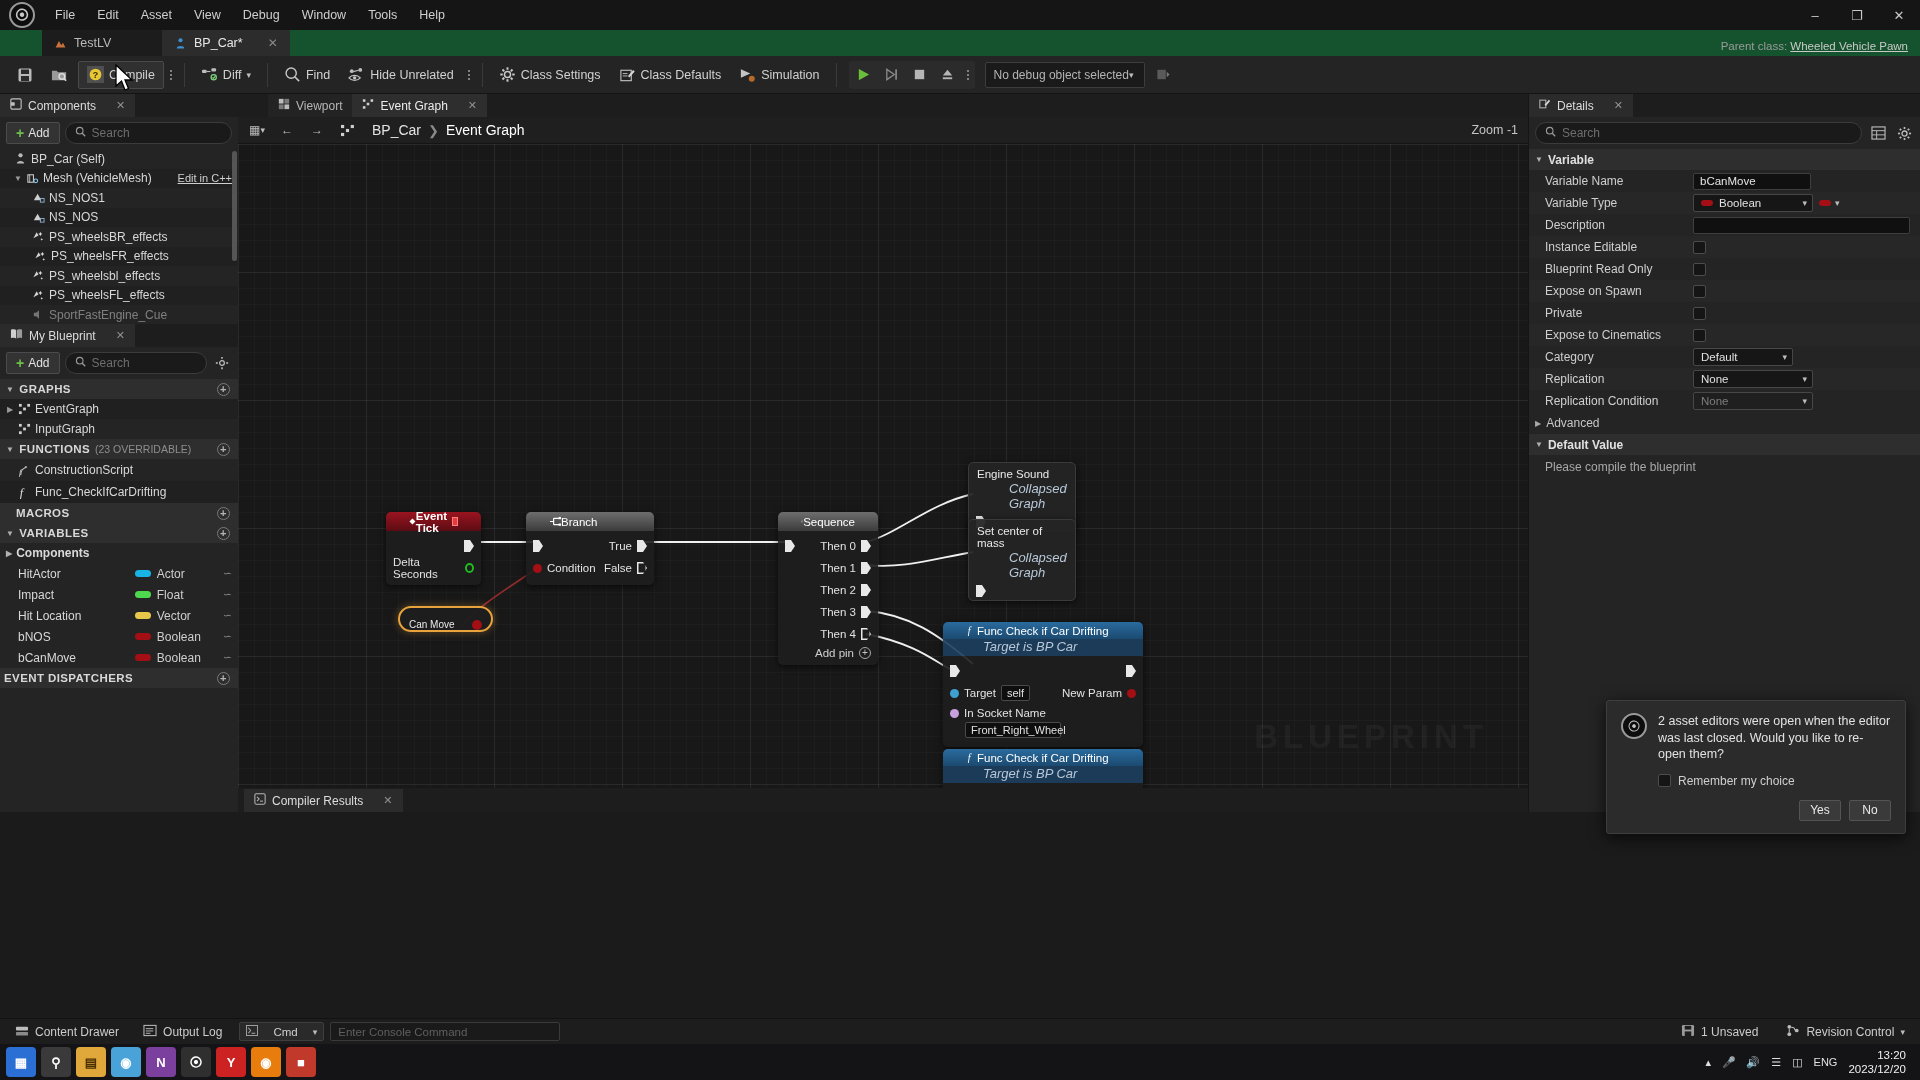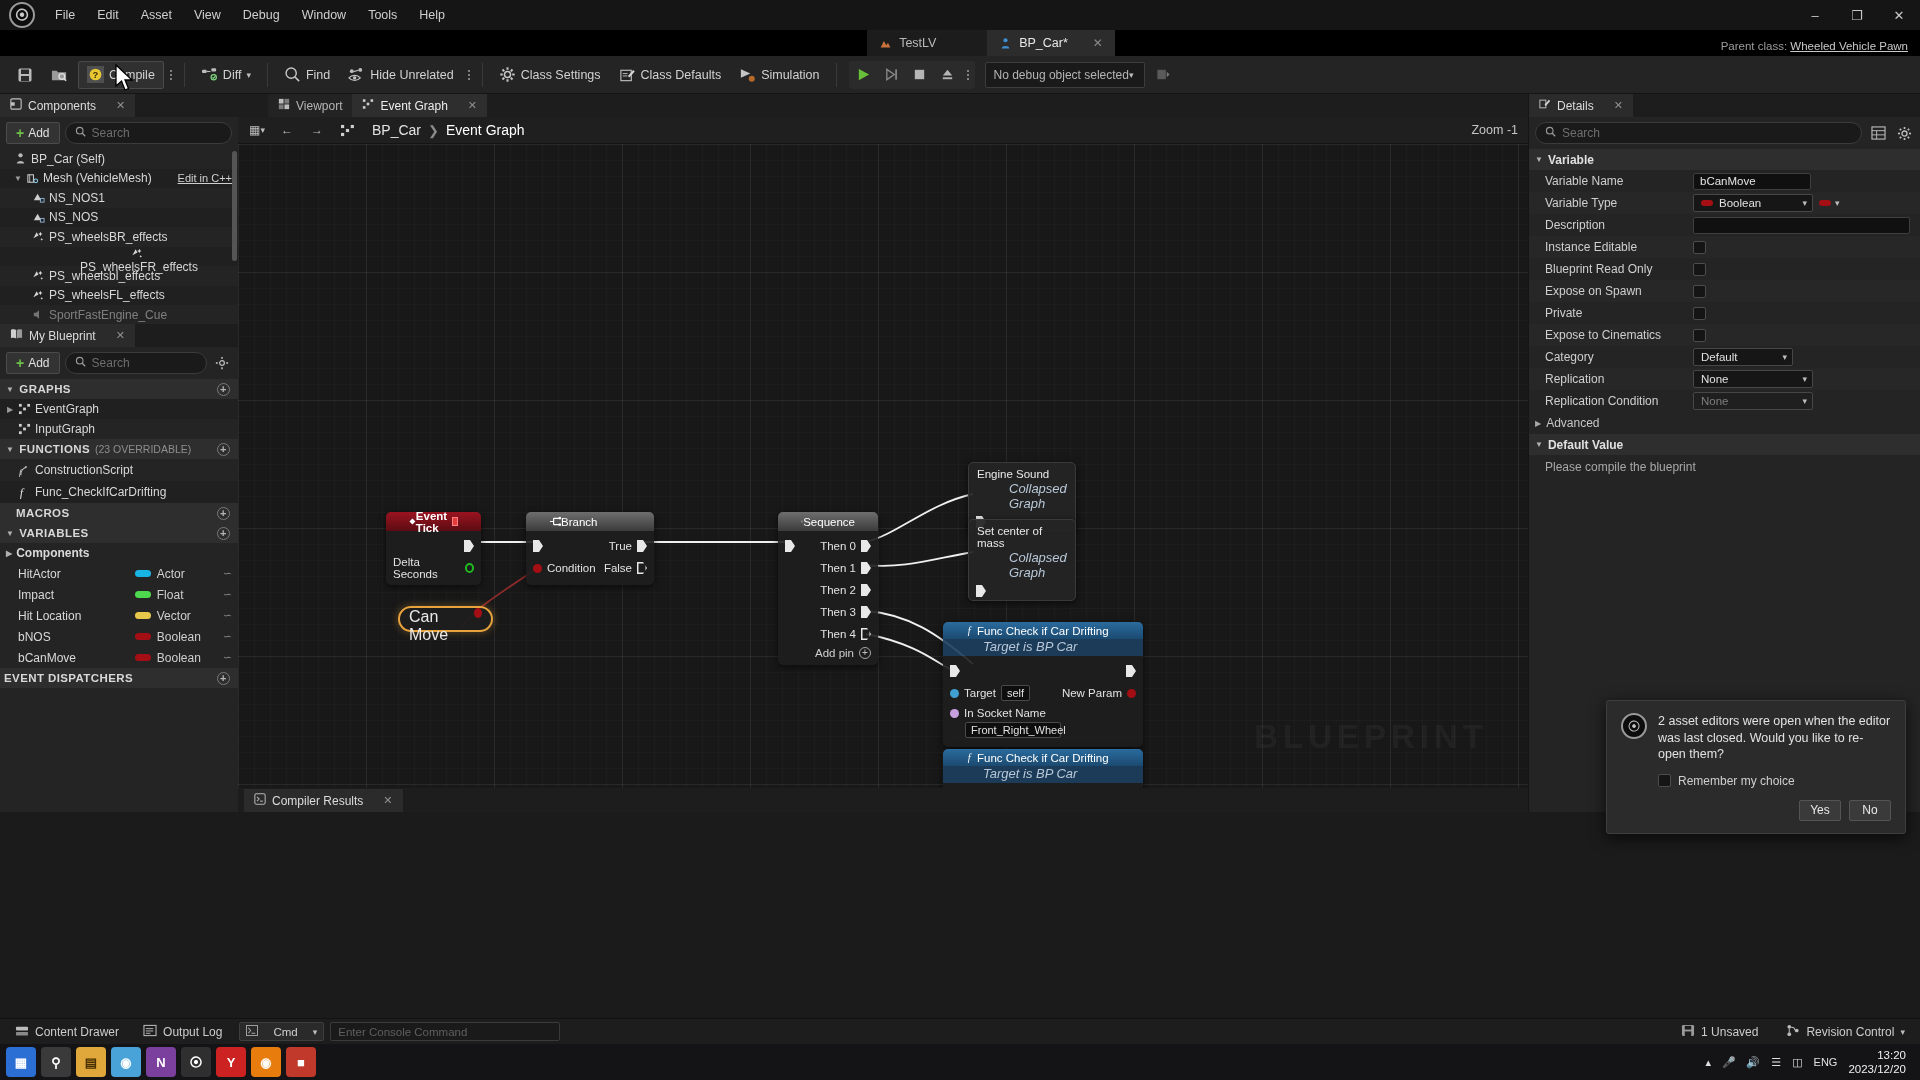--- a/index.html
+++ b/index.html
@@ -38,23 +38,23 @@
     display: flex; align-items: center;
   }
   .win-btn {
     width: 42px; height: 30px; display: flex;
     align-items: center; justify-content: center;
     color: #c9c9c9; font-size: 13px;
   }
 
   
   .tabstrip {
-    height: 26px; background: #000000;
+    height: 26px; background: #14532d;
     display: flex; align-items: flex-end;
-    position: relative; padding-left: 62px; justify-content: center;
+    position: relative; padding-left: 42px;
   }
   .doctab {
     height: 26px; min-width: 120px;
     display: flex; align-items: center; gap: 7px;
     padding: 0 12px; font-size: 12.5px;
     background: #1c1c1c; color: #b9b9b9;
   }
   .doctab.active { background: #2c2c2c; color: #e8e8e8; }
   .doctab .tabclose { margin-left: auto; color: #8a8a8a; font-size: 12px; padding-left: 18px;}
   .tab-icon { width: 13px; height: 13px; display:inline-block; }
@@ -226,22 +226,22 @@
     width: 10px; height: 12px;
     clip-path: polygon(0 0, 60% 0, 100% 50%, 60% 100%, 0 100%);
     background: #e8e8e8;
   }
   .pin-outline.empty { background: transparent; border: 0;
     box-shadow: inset 0 0 0 1.5px #e8e8e8; }
   .pin-dot { width: 9px; height: 9px; border-radius: 50%; }
   .pin-ring { width: 10px; height: 10px; border-radius: 50%; border: 2.5px solid #1fbb1f; }
   .varnode {
     position: absolute; border-radius: 13px; background: #1e1e1ef0;
-    border: 2px solid #e8a33d; height: 26px; display:flex; align-items:flex-start;
-    gap: 7px; padding: 0 9px; font-size: 16px; color: #eaeaea;
+    border: 2px solid #e8a33d; height: 26px; display:flex; align-items:flex-end;
+    gap: 7px; padding: 0 9px; font-size: 10px; color: #eaeaea;
     box-shadow: 0 0 9px rgba(232,163,61,.35);
   }
   .inputbox {
     background: #0e0e0e; border: 1px solid #4a4a4a; border-radius: 2px;
     height: 16px; padding: 0 5px; font-size: 11px; color: #e0e0e0;
     display:flex; align-items:center;
   }
   .addpin { display:flex; align-items:center; justify-content:flex-end; gap:5px;
             padding: 2px 7px 0; color: #cfcfcf; font-size: 11.5px; }
   .circplus { width: 12px; height: 12px; border-radius: 50%;
@@ -624,21 +624,21 @@
         <div class="trow" style="padding-left:30px;">
           <span class="ic">
             <svg width="13" height="13" viewBox="0 0 14 14">
                 <path d="M1.5 9 L5 2.5 L7 6 Z" fill="#d4d4d4"></path>
                 <path d="M9 2 l.7 1.6 1.6.7 -1.6.7 -.7 1.6 -.7-1.6 -1.6-.7 1.6-.7z" fill="#dcdcdc"></path>
                 <path d="M10.5 8.5 l.5 1.1 1.1.5 -1.1.5 -.5 1.1 -.5-1.1 -1.1-.5 1.1-.5z" fill="#dcdcdc"></path>
               </svg>
           </span>
           <span class="lbl">PS_wheelsBR_effects</span>
         </div>
-        <div class="trow" style="padding-left:43px;flex-direction:column;">
+        <div class="trow" style="padding-left:32px;">
           <span class="ic">
             <svg width="13" height="13" viewBox="0 0 14 14">
                 <path d="M1.5 9 L5 2.5 L7 6 Z" fill="#d4d4d4"></path>
                 <path d="M9 2 l.7 1.6 1.6.7 -1.6.7 -.7 1.6 -.7-1.6 -1.6-.7 1.6-.7z" fill="#dcdcdc"></path>
                 <path d="M10.5 8.5 l.5 1.1 1.1.5 -1.1.5 -.5 1.1 -.5-1.1 -1.1-.5 1.1-.5z" fill="#dcdcdc"></path>
               </svg>
           </span>
           <span class="lbl">PS_wheelsFR_effects</span>
         </div>
         <div class="trow" style="padding-left:30px;">

